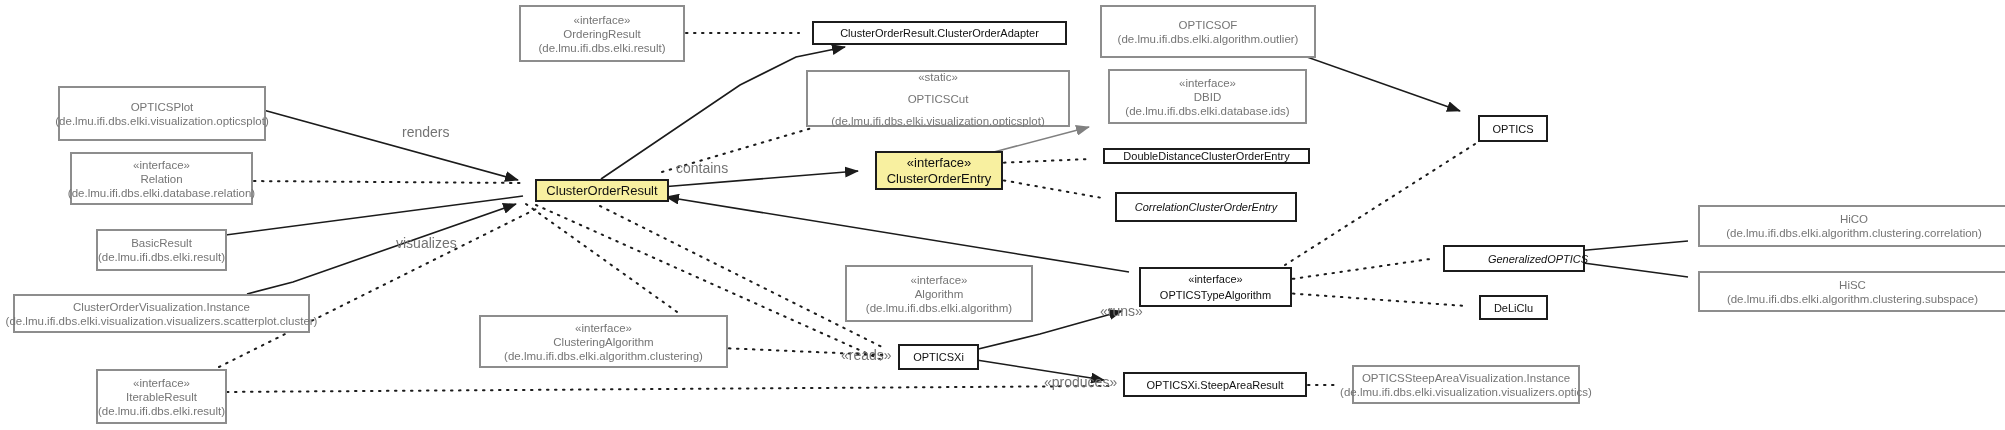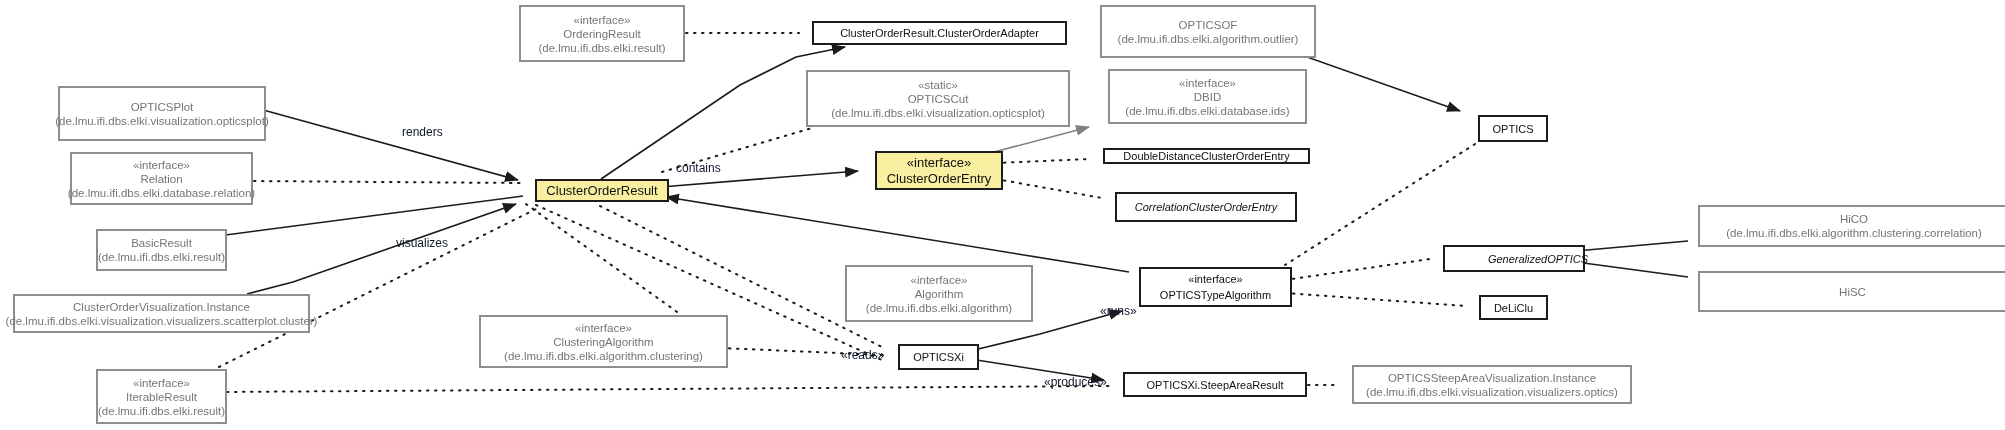--- a/index.html
+++ b/index.html
@@ -8,21 +8,21 @@
   #edge-layer{position:absolute;left:0;top:0;width:2005px;height:430px;}
   .node{position:absolute;box-sizing:border-box;display:flex;flex-direction:column;
         justify-content:center;align-items:center;text-align:center;background:#ffffff;z-index:2;margin-left:10px;}
   .node .ln{white-space:nowrap;line-height:14px;}
   .node.gray{border:2px solid #8d8d8d;color:#757575;font-size:11.5px;}
   .node.black{border:2px solid #1c1c1c;color:#101010;font-size:11px;}
   .node.black .ln{line-height:16px;}
   .node.yellow{border:2px solid #1c1c1c;background:#f8f0a0;color:#101010;font-size:13px;}
   .node.yellow .ln{line-height:16px;}
   .node.italic .name-line{font-style:italic;}
-  .edge-label{position:absolute;font-size:12px;color:#0f172a;white-space:nowrap;z-index:3;line-height:13px;}
+  .edge-label{position:absolute;font-size:14px;color:#737373;white-space:nowrap;z-index:3;line-height:13px;}
 </style>
 </head>
 <body>
 
 <div id="diagram">
   <svg id="edge-layer" xmlns="http://www.w3.org/2000/svg" width="2005" height="430">
     <defs>
       <marker id="arrow-black" markerUnits="userSpaceOnUse" markerWidth="15" markerHeight="11" refX="13" refY="5.5" orient="auto">
         <path d="M0,0 L14,5.5 L0,11 z" fill="#1b1b1b"></path>
       </marker>
@@ -67,21 +67,21 @@
       <div class="ln name-line">ClusterOrderResult.ClusterOrderAdapter</div>
     </div>
     <div class="node gray" style="left: 1090px; top: 5px; width: 216px; height: 53px;">
       <div class="ln name-line">OPTICSOF</div>
       <div class="ln name-line">(de.lmu.ifi.dbs.elki.algorithm.outlier)</div>
     </div>
     <div class="node gray" style="left: 48px; top: 86px; width: 208px; height: 55px;">
       <div class="ln name-line">OPTICSPlot</div>
       <div class="ln name-line">(de.lmu.ifi.dbs.elki.visualization.opticsplot)</div>
     </div>
-    <div class="node gray" style="left: 796px; top: 70px; width: 264px; height: 57px;">
+    <div class="node gray" style="left: 796px; top: 70px; width: 264px; height: 57px; gap: 8px;">
       <div class="ln stereo-line">«static»</div>
       <div class="ln name-line">OPTICSCut</div>
       <div class="ln name-line">(de.lmu.ifi.dbs.elki.visualization.opticsplot)</div>
     </div>
     <div class="node gray" style="left: 1098px; top: 69px; width: 199px; height: 55px;">
       <div class="ln stereo-line">«interface»</div>
       <div class="ln name-line">DBID</div>
       <div class="ln name-line">(de.lmu.ifi.dbs.elki.database.ids)</div>
     </div>
     <div class="node black" style="left: 1468px; top: 115px; width: 70px; height: 27px;">
@@ -131,36 +131,37 @@
     <div class="node black" style="left: 1129px; top: 267px; width: 153px; height: 40px;">
       <div class="ln stereo-line">«interface»</div>
       <div class="ln name-line">OPTICSTypeAlgorithm</div>
     </div>
     <div class="node black" style="left: 888px; top: 344px; width: 81px; height: 26px;">
       <div class="ln name-line">OPTICSXi</div>
     </div>
     <div class="node black" style="left: 1113px; top: 372px; width: 184px; height: 25px;">
       <div class="ln name-line">OPTICSXi.SteepAreaResult</div>
     </div>
-    <div class="node gray" style="left: 1342px; top: 365px; width: 280px; height: 39px;">
+    <div class="node gray" style="left: 1342px; top: 365px; width: 228px; height: 39px;">
       <div class="ln name-line">OPTICSSteepAreaVisualization.Instance</div>
       <div class="ln name-line">(de.lmu.ifi.dbs.elki.visualization.visualizers.optics)</div>
     </div>
     <div class="node black italic" style="left: 1433px; top: 245px; width: 142px; height: 27px; padding-left: 48px;">
       <div class="ln name-line">GeneralizedOPTICS</div>
     </div>
     <div class="node black" style="left: 1469px; top: 295px; width: 69px; height: 25px;">
       <div class="ln name-line">DeLiClu</div>
     </div>
     <div class="node gray" style="left: 1688px; top: 205px; width: 312px; height: 42px;">
       <div class="ln name-line">HiCO</div>
       <div class="ln name-line">(de.lmu.ifi.dbs.elki.algorithm.clustering.correlation)</div>
     </div>
     <div class="node gray" style="left: 1688px; top: 271px; width: 309px; height: 41px;">
       <div class="ln name-line">HiSC</div>
+      <div class="ln name-line">(de.lmu.ifi.dbs.elki.algorithm.clustering.subspace)</div>
     </div>
     <div class="edge-label" style="left: 402px; top: 126px;">renders</div>
     <div class="edge-label" style="left: 396px; top: 237px;">visualizes</div>
     <div class="edge-label" style="left: 664px; top: 162px; margin-left: 12px;">contains</div>
     <div class="edge-label" style="left: 841px; top: 349px;">«reads»</div>
     <div class="edge-label" style="left: 1100px; top: 305px;">«runs»</div>
     <div class="edge-label" style="left: 1044px; top: 376px;">«produces»</div>
   </div>
 
 </body></html>

